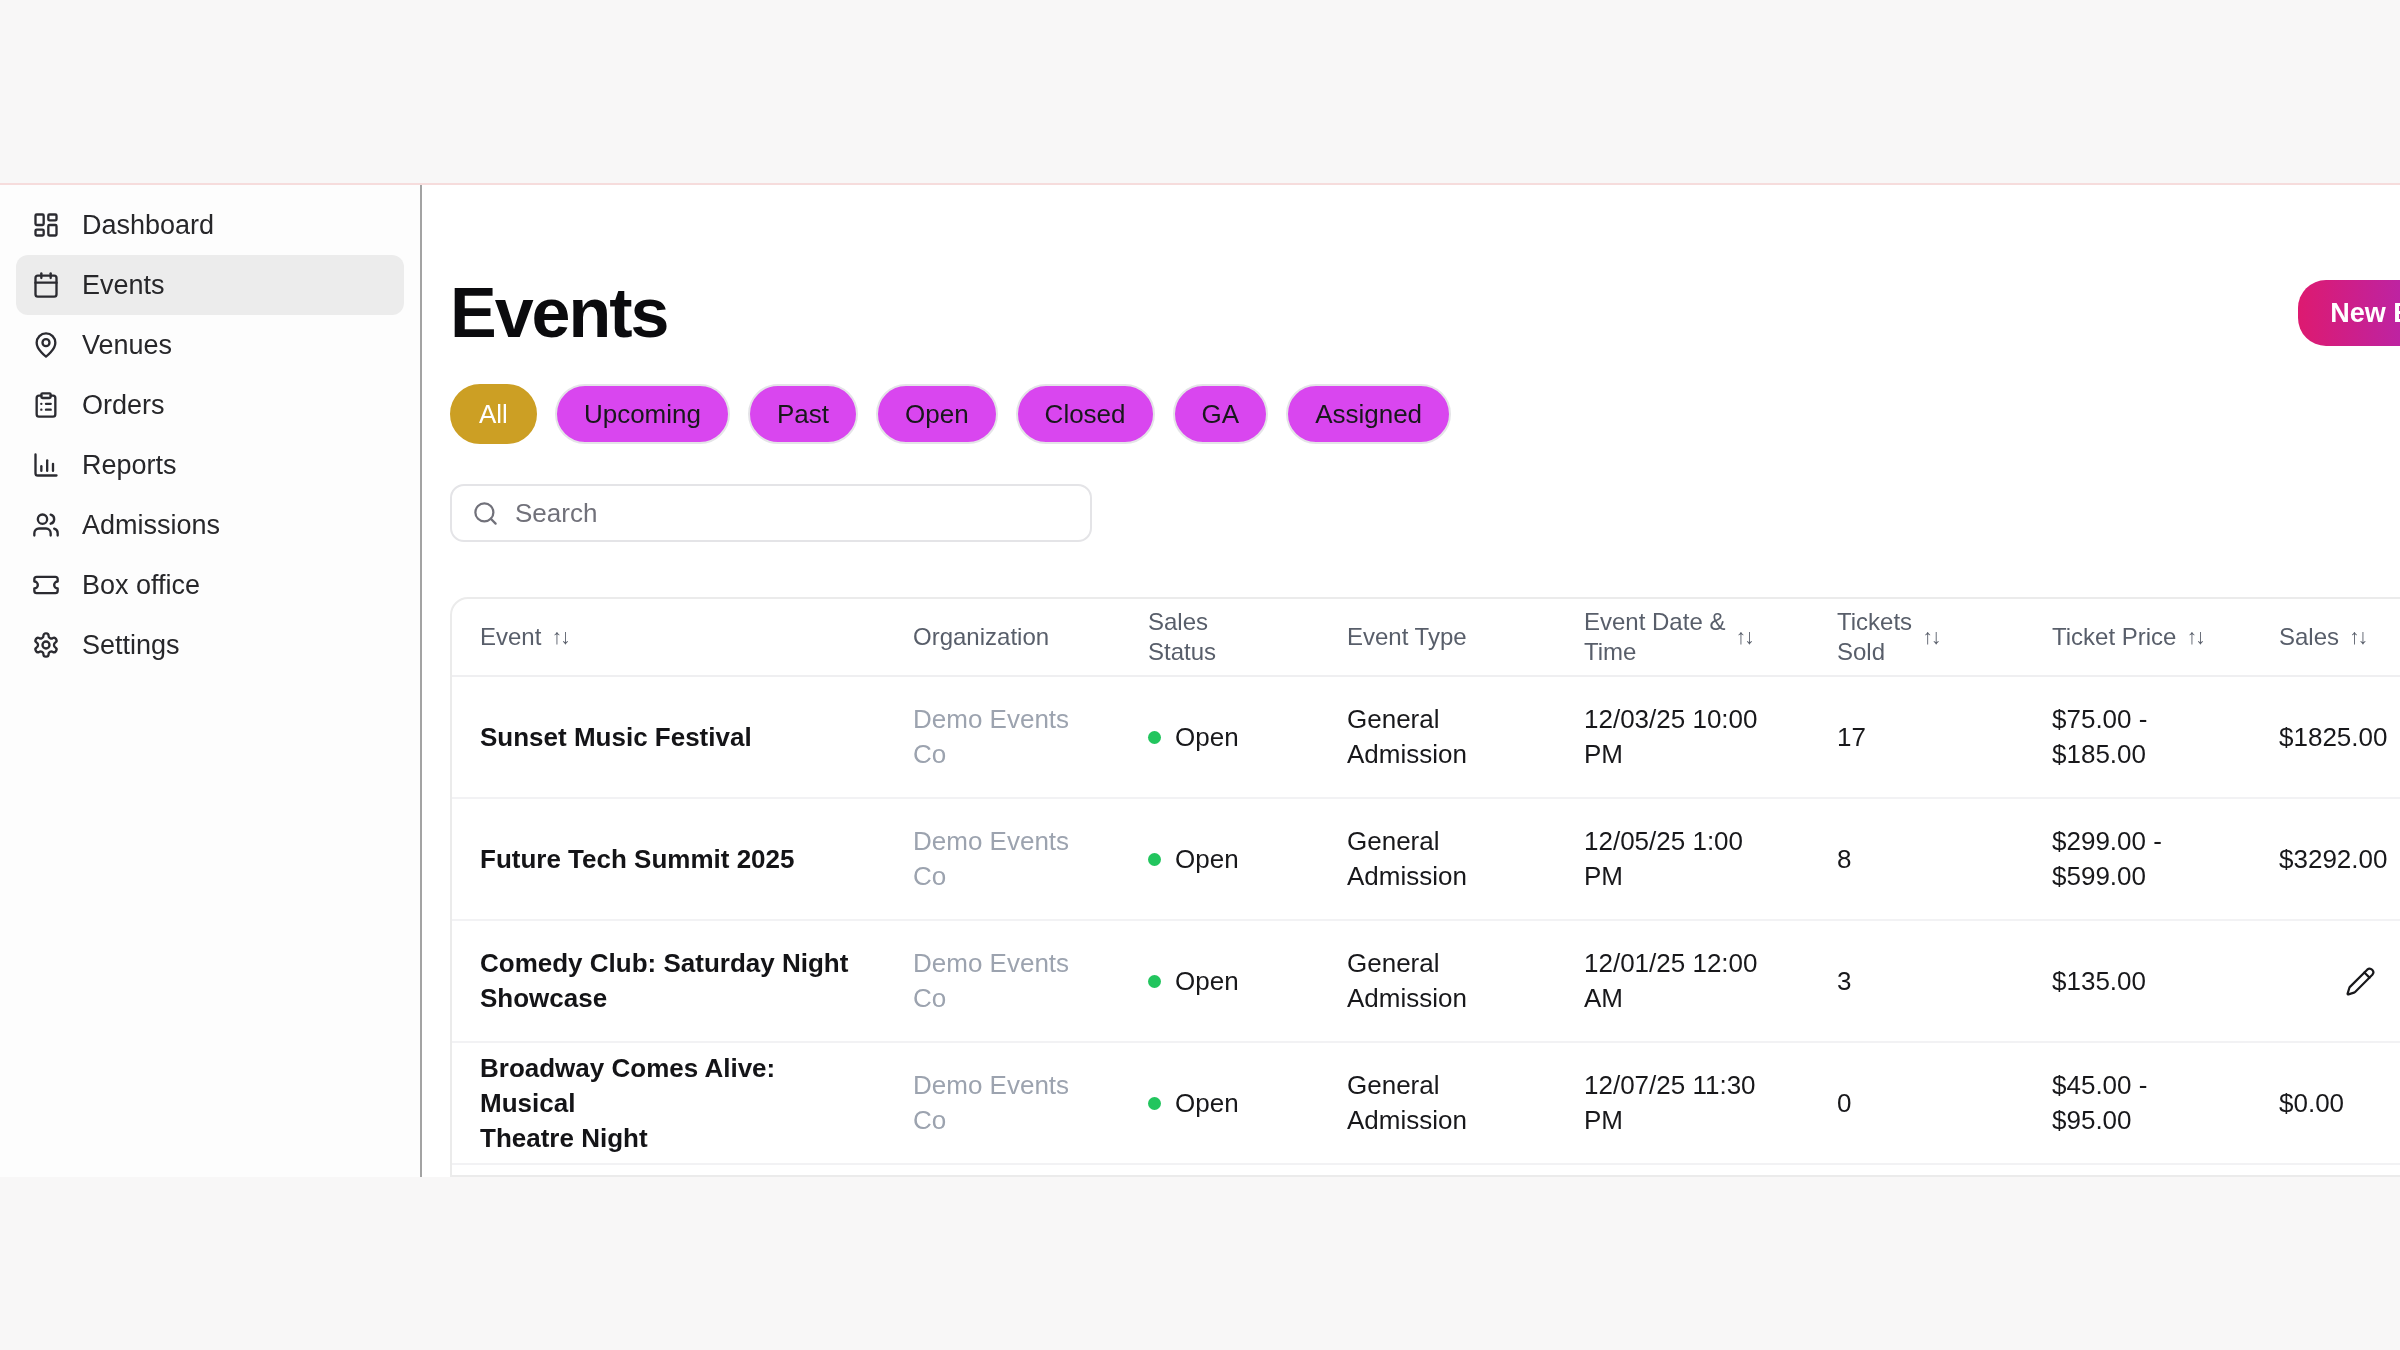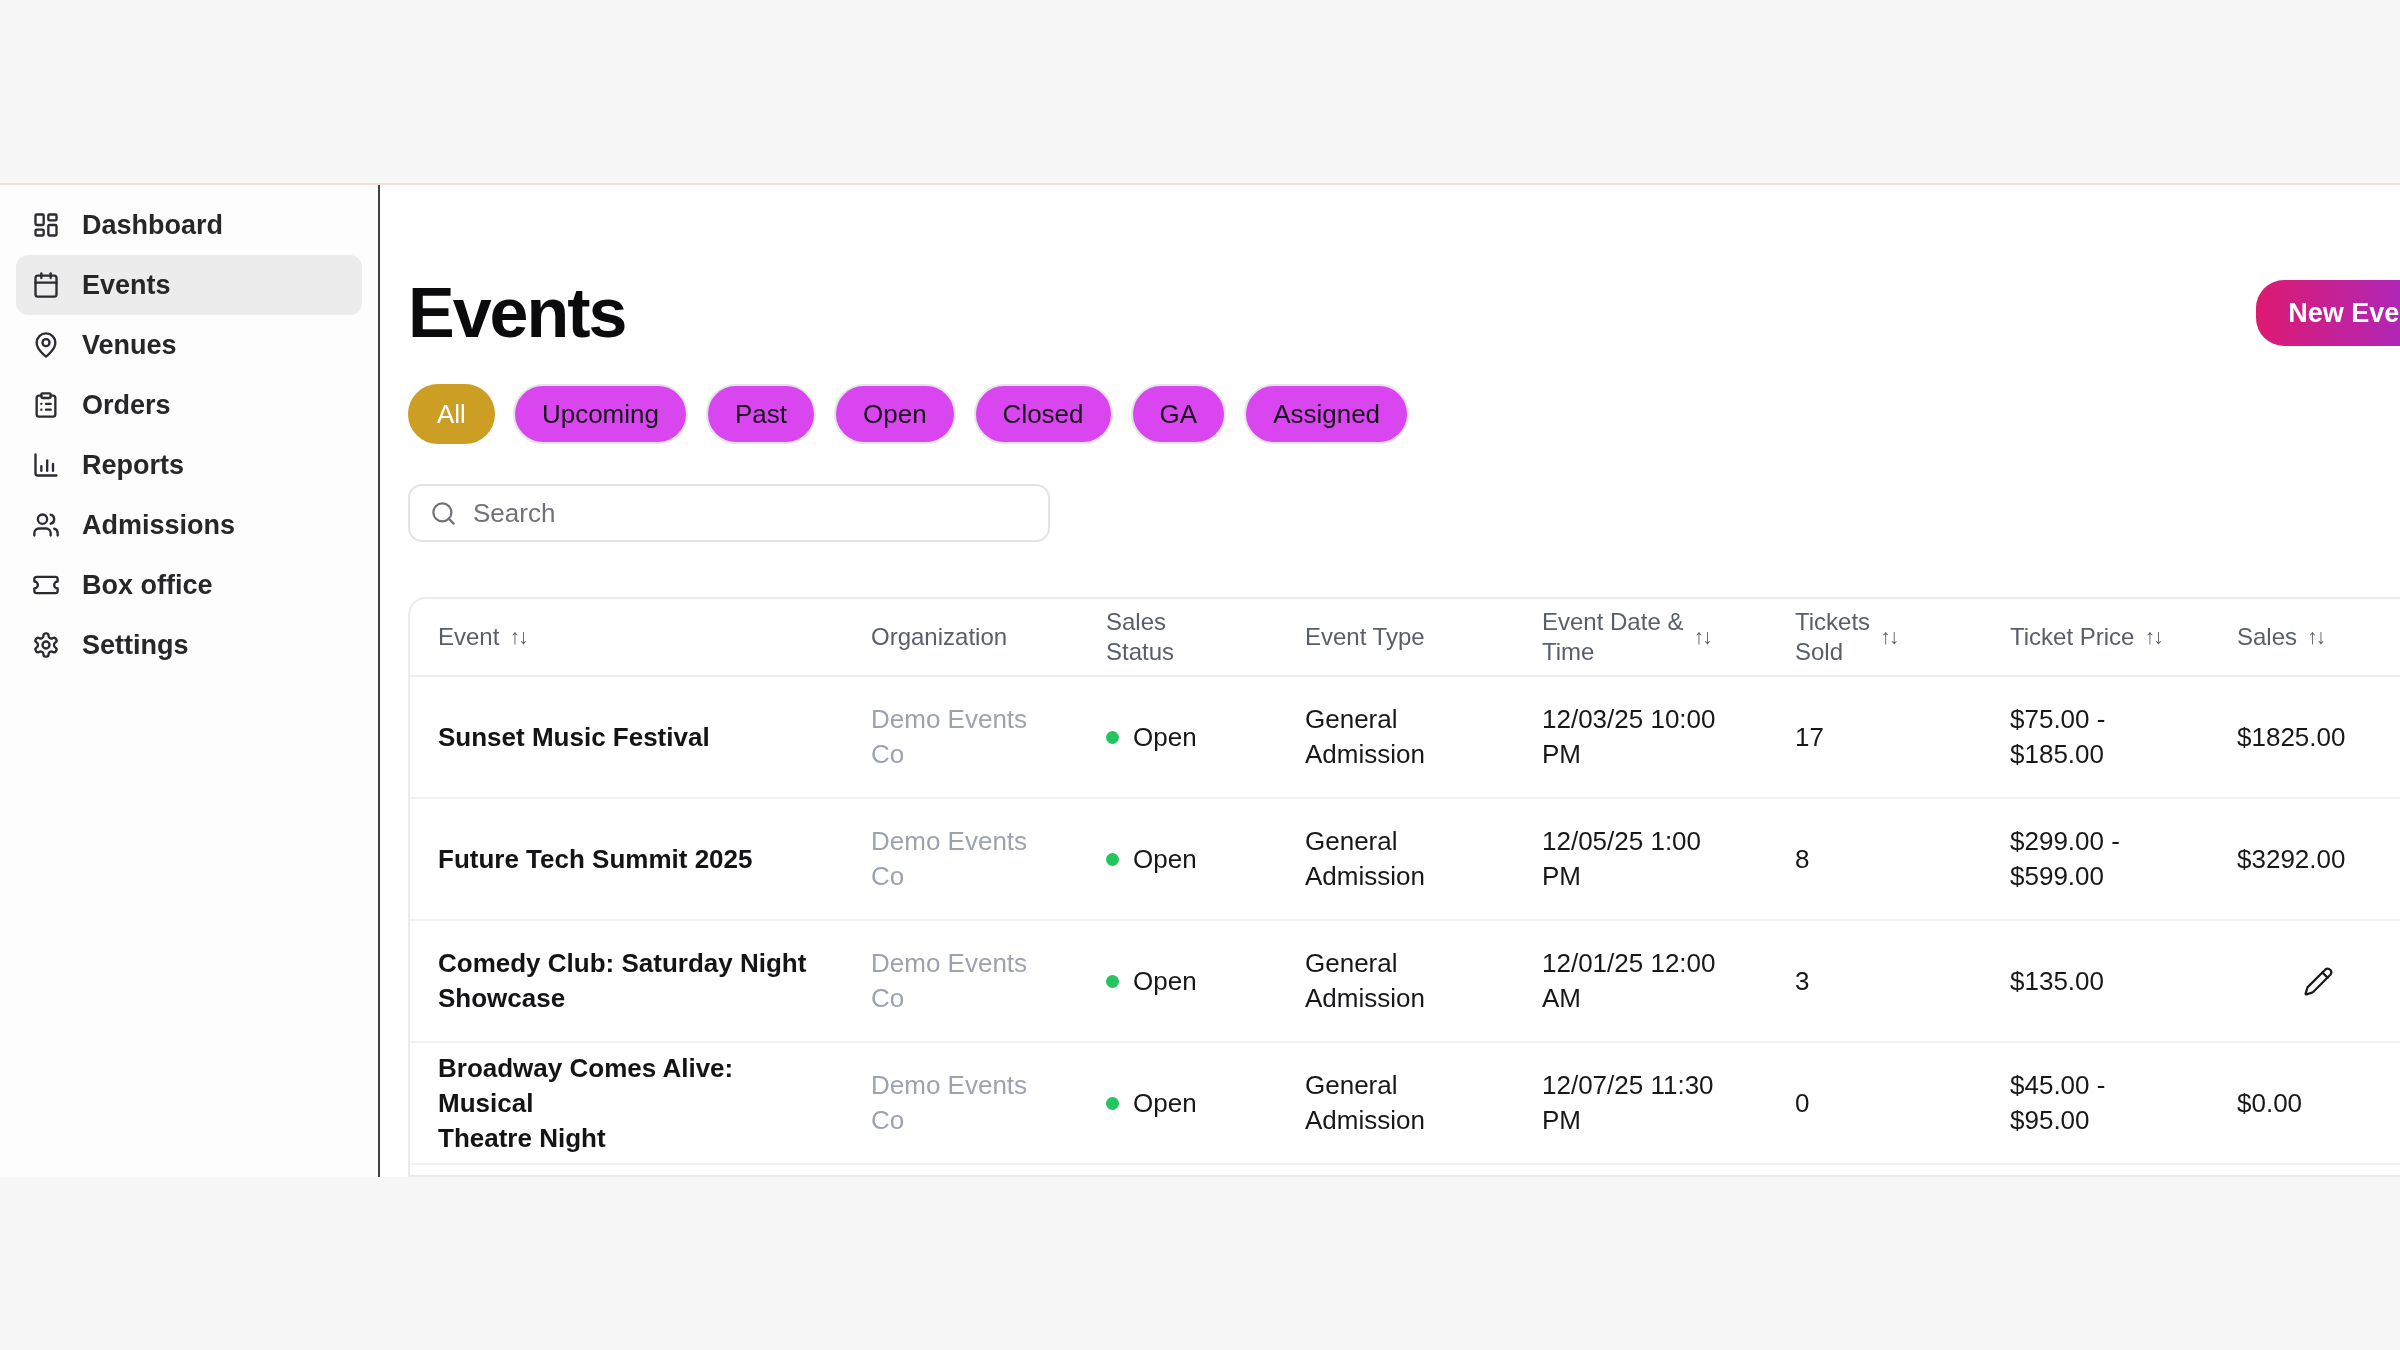--- a/index.html
+++ b/index.html
@@ -9,21 +9,21 @@
     background:#f8f7f7;
     position:relative;
     color:#18181b;
   }
   .top-divider { position:absolute; left:0; top:183px; width:2400px; height:2px; background:#f6dcdc; }
   .panel {
     position:absolute; left:0; top:185px; width:2400px; height:992px;
     background:#ffffff; display:flex;
   }
   
-  .sidebar { width:380px; flex:none; border-right:2px solid #404040; padding-top:10px; background:#fdfdfd;font-weight:bold; }
+  .sidebar { width:422px; flex:none; border-right:2px solid #a3a3a3; padding-top:10px; background:#fdfdfd; }
   .side-item {
     display:flex; align-items:center; gap:22px; height:60px;
     margin:0 16px; padding:0 16px; border-radius:12px;
     font-size:27px; color:#27272a; cursor:pointer; white-space:nowrap;
   }
   .side-item.active { background:#ececec; }
   .side-icon { width:28px; height:28px; flex:none; }
   .side-icon svg { width:28px; height:28px; stroke:#2b2b31; stroke-width:2; fill:none; stroke-linecap:round; stroke-linejoin:round; display:block; }
   
   .main { flex:1; padding:0 22px 0 28px; position:relative; }

